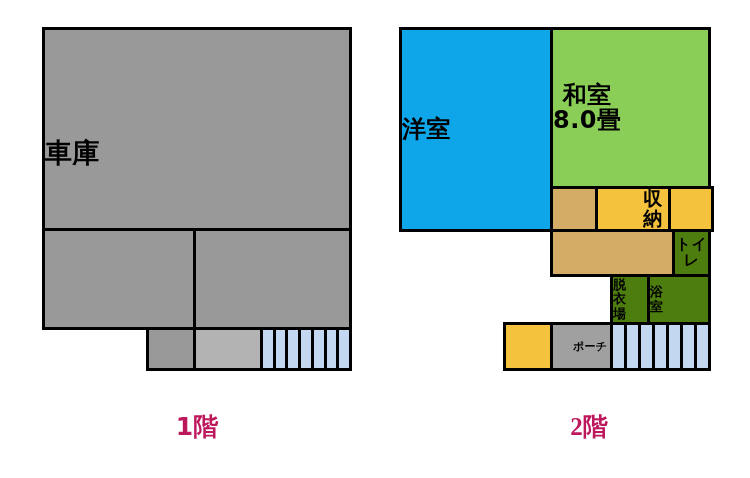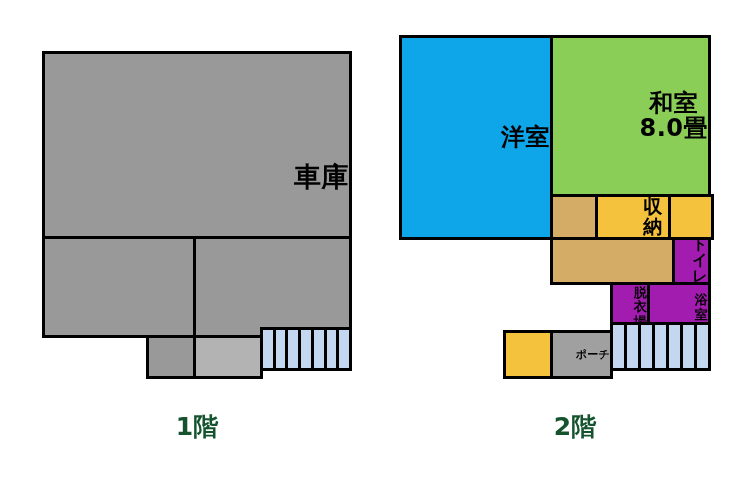--- a/index.html
+++ b/index.html
@@ -20,43 +20,42 @@
     position: absolute;
   }
 
   
   .room {
     position: absolute;
     box-sizing: border-box;
     border: 3px solid #000000;
     display: flex;
     align-items: center;
-    justify-content: flex-end;
+    justify-content: flex-start;
     text-align: center;
     color: #000000;
     font-weight: bold;
     line-height: 1.05;
     letter-spacing: 0.02em;
-    margin-top: 8px;
   }
 
   .room .lbl {
     pointer-events: none;
     white-space: pre-line;
   }
 
   
   .fill-gray-dark  { background: #999999; }
   .fill-gray-mid   { background: #a0a0a0; }
   .fill-gray-light { background: #b3b3b3; }
   .fill-yellow     { background: #0ea5e9; }
   .fill-green      { background: #8ace58; }
   .fill-orange     { background: #f5c23e; padding-left: 40px; }
   .fill-tan        { background: #d4ac66; }
-  .fill-blue       { background: #a21caf; padding-left: 21px; }
+  .fill-blue       { background: #4d7c0f; }
 
   
   .t-xl  { font-size: 27px; }
   .t-lg  { font-size: 24px; }
   .t-md  { font-size: 19px; }
   .t-sm  { font-size: 15px; }
   .t-xxs { font-size: 11px; }
 
   
   .t-stack {
@@ -78,30 +77,30 @@
     border-right: 3px solid #000000;
     box-sizing: border-box;
   }
   .stairs .tread:last-child { border-right: none; }
 
   .caption {
     position: absolute;
     text-align: center;
     font-weight: bold;
     font-size: 25px;
-    color: #14532d;
+    color: #be185d;
     font-family: "DejaVu Sans", "Liberation Sans", sans-serif;
   }
 </style>
 </head>
 <body>
 
 <div class="plan" style="left:42px; top:27px; width:310px; height:344px;">
 
-  <div class="room fill-gray-dark t-xl" style="left:0px; top:16px; width:310px; height:252px;padding-left:10px;">
+  <div class="room fill-gray-dark t-xl" style="left:0px; top:0px; width:310px; height:252px;">
     <span class="lbl">車庫</span>
   </div>
 
   <div class="room fill-gray-dark" style="left:0px; top:201px; width:154px; height:102px;">
     <span class="lbl"></span>
   </div>
 
   <div class="room fill-gray-dark" style="left:151px; top:201px; width:159px; height:102px;">
     <span class="lbl"></span>
   </div>
@@ -183,13 +182,13 @@
     <div class="tread"></div>
     <div class="tread"></div>
     <div class="tread"></div>
     <div class="tread"></div>
     <div class="tread"></div>
     <div class="tread"></div>
     <div class="tread"></div>
   </div>
 </div>
 
-<div class="caption" style="left:508px; top:410px; width:134px;">2階</div>
+<div class="caption" style="left:522px; top:410px; width:134px;font-family:Liberation Serif, serif;">2階</div>
 
 </body></html>

